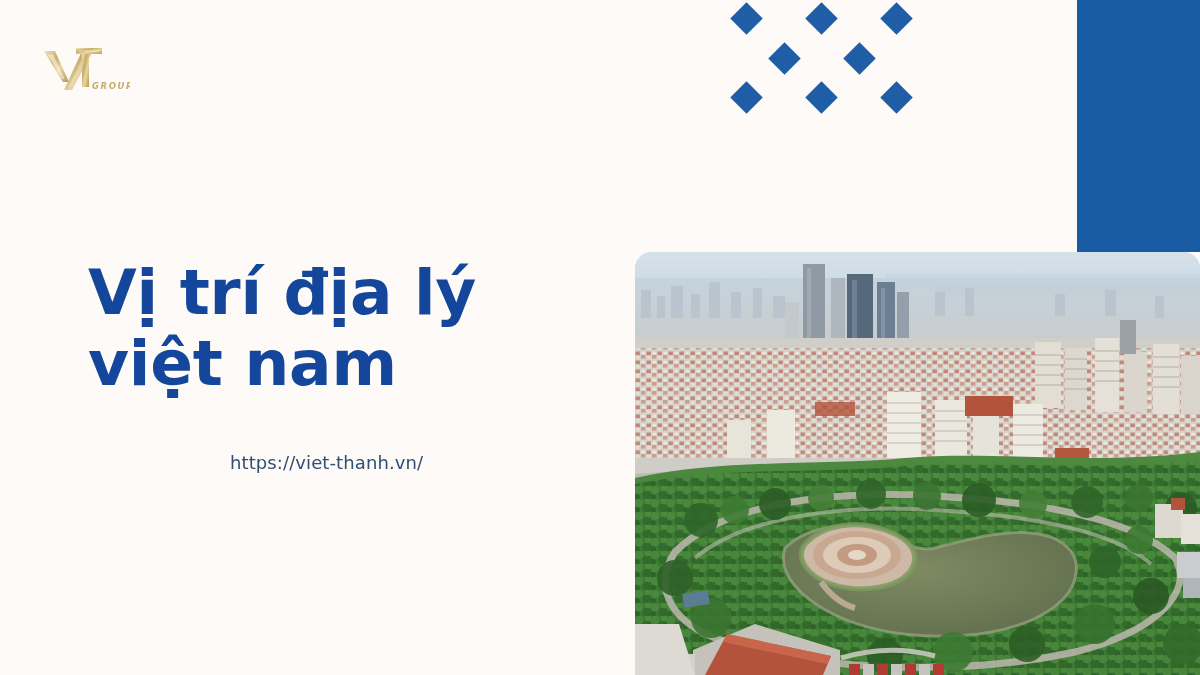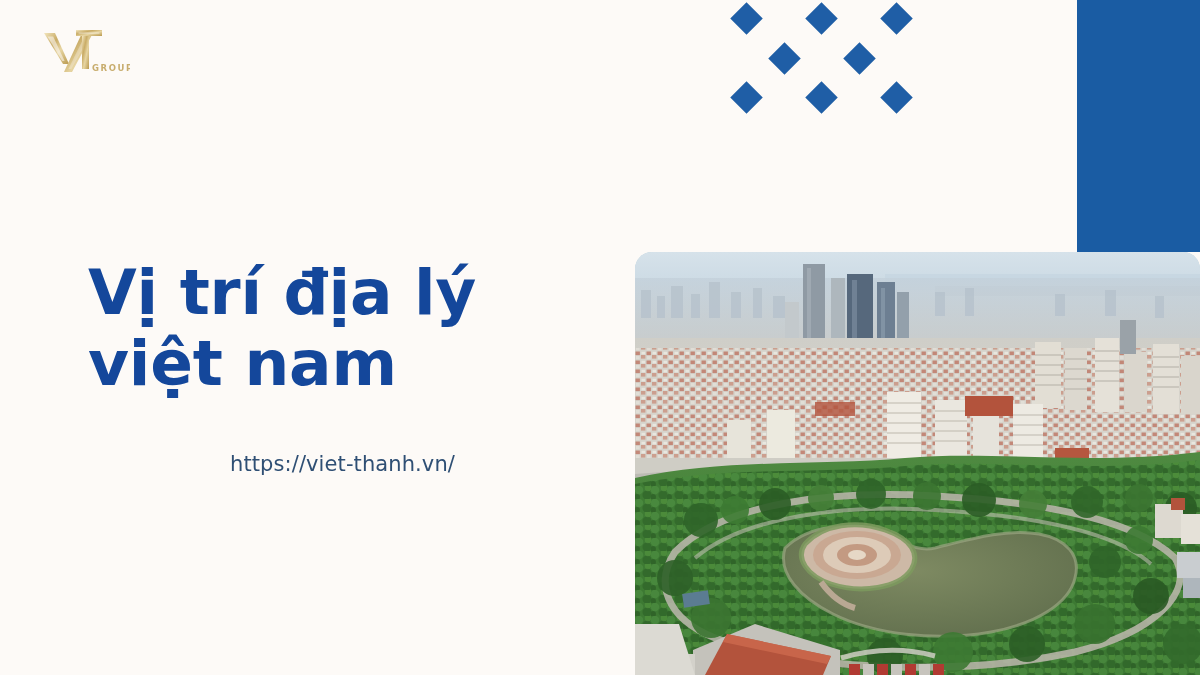--- a/index.html
+++ b/index.html
@@ -19,23 +19,24 @@
     width: 1200px;
     height: 675px;
     background: #fdfaf7;
     overflow: hidden;
   }
 
   
   #brand-logo {
     position: absolute;
     left: 38px;
-    top: 23px;
+    top: 41px;
     width: 92px;
     height: 54px;
+    font-style: italic;
   }
   #brand-logo svg { display: block; }
 
   
   #accent-rect {
     position: absolute;
     left: 1077px;
     top: 0px;
     width: 123px;
     height: 252px;
@@ -71,21 +72,21 @@
     letter-spacing: -0.2px;
     color: #14479b;
     font-family: "DejaVu Sans", "Liberation Sans", sans-serif;
   }
 
   
   #site-url {
     position: absolute;
     left: 230px;
     top: 452px;
-    font-size: 21px;
+    font-size: 18px;
     color: #2f4f74;
     letter-spacing: 0.1px;
     text-decoration: none;
     font-family: "DejaVu Sans", "Liberation Sans", sans-serif;
   }
 
   
   #hero-photo {
     position: absolute;
     left: 635px;

